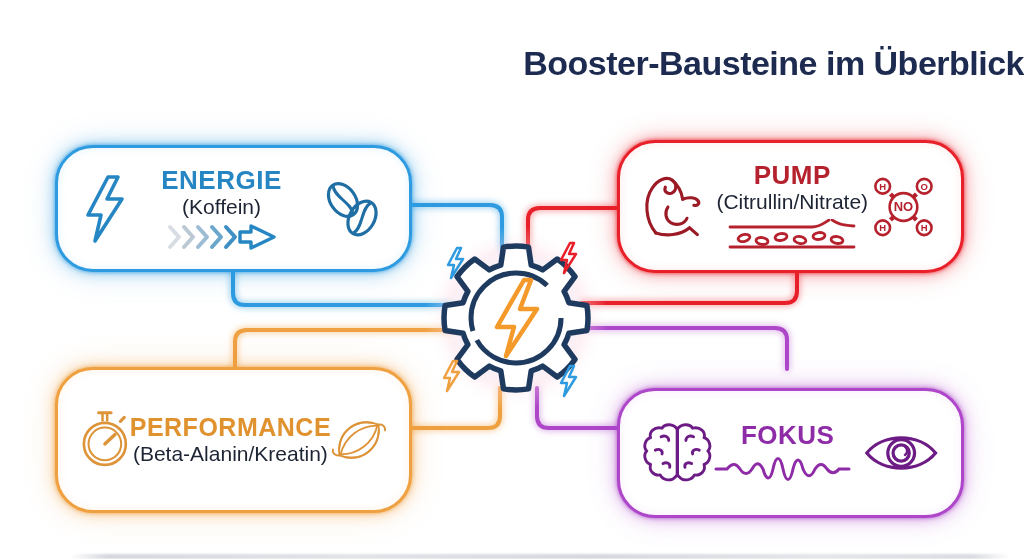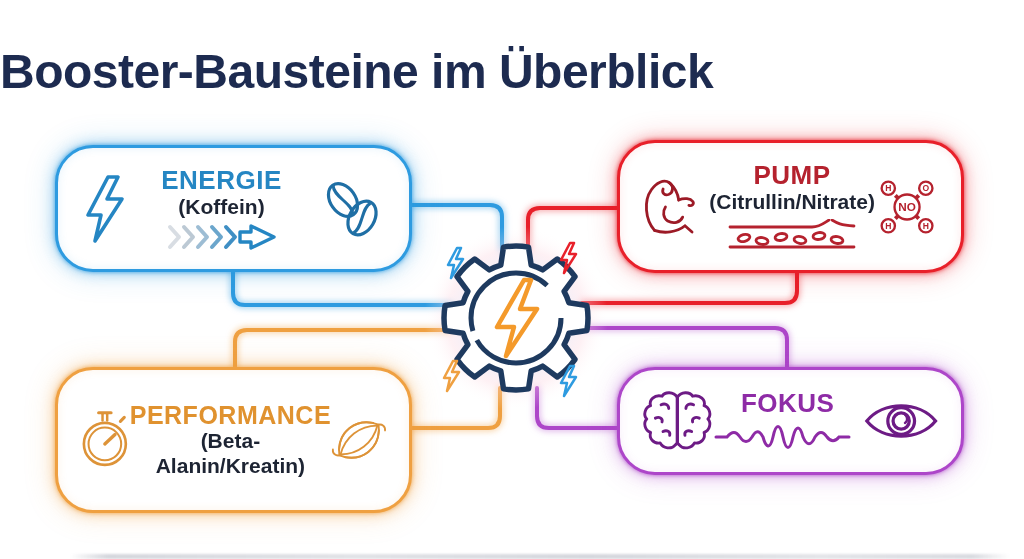--- a/index.html
+++ b/index.html
@@ -2,46 +2,46 @@
 <html><head>
 <meta charset="utf-8">
 <style>
   html,body{margin:0;padding:0;}
   body{
     width:1024px;height:559px;position:relative;overflow:hidden;
     background:#ffffff;
     font-family:"Liberation Sans", sans-serif;
   }
   .page-title{
-    position:absolute;top:44px;left:0;width:1024px;text-align:left;
-    font-size:48px;font-weight:800;letter-spacing:-0.5px;color:#1d2b50;margin:0;
+    position:absolute;top:44px;left:0;width:1024px;text-align:right;
+    font-size:34px;font-weight:800;letter-spacing:-0.5px;color:#1d2b50;margin:0;
   }
   .card{
     position:absolute;background:#ffffff;border-radius:38px;
     display:flex;align-items:center;box-sizing:border-box;
     padding:8px 22px;z-index:3;
   }
   .card-text{flex:1;text-align:center;display:flex;flex-direction:column;align-items:center;gap:1px;}
   .card-title{font-weight:800;font-size:26px;letter-spacing:0.5px;line-height:1.05;}
-  .card-sub{font-weight:700;font-size:21px;color:#1d2433;line-height:1.15;}
+  .card-sub{font-weight:400;font-size:21px;color:#1d2433;line-height:1.15;}
   .motif{margin-top:4px;}
 
   .energie{left:55px;top:145px;width:357px;height:127px;border:3.5px solid #2e9be0;
     box-shadow:0 0 4px rgba(46,155,224,.85),0 0 14px rgba(46,155,224,.45),0 0 30px rgba(46,155,224,.25),inset 0 0 10px rgba(46,155,224,.12);}
   .energie .card-title{color:#2586c3;}
 
   .pump{left:617px;top:140px;width:347px;height:133px;border:3.5px solid #e8202a;
     box-shadow:0 0 4px rgba(232,32,42,.85),0 0 14px rgba(232,32,42,.4),0 0 30px rgba(232,32,42,.22),inset 0 0 10px rgba(232,32,42,.1);justify-content:center;}
   .pump .card-title{color:#b5222e;}
 
   .performance{left:55px;top:367px;width:357px;height:146px;border:3.5px solid #efa041;
     box-shadow:0 0 4px rgba(239,160,65,.85),0 0 14px rgba(239,160,65,.45),0 0 30px rgba(239,160,65,.25),inset 0 0 10px rgba(239,160,65,.12);}
   .performance .card-title{color:#e0922f;font-size:25px;}
 
-  .fokus{left:617px;top:367px;width:347px;height:108px;border:3.5px solid #ad46c9;
+  .fokus{left:617px;top:388px;width:347px;height:130px;border:3.5px solid #ad46c9;
     box-shadow:0 0 4px rgba(173,70,201,.85),0 0 14px rgba(173,70,201,.4),0 0 30px rgba(173,70,201,.22),inset 0 0 10px rgba(173,70,201,.1);}
   .fokus .card-title{color:#8e2ba6;}
 
   svg.overlay{position:absolute;left:0;top:0;z-index:1;}
   .conn-blue{filter:drop-shadow(0 0 3.5px rgba(46,155,224,.75));}
   .conn-red{filter:drop-shadow(0 0 3.5px rgba(232,32,42,.65));}
   .conn-orange{filter:drop-shadow(0 0 3.5px rgba(239,160,65,.75));}
   .conn-purple{filter:drop-shadow(0 0 3.5px rgba(173,70,201,.65));}
   .icon{display:block;}
   .mol-label{font:bold 11px "Liberation Sans",sans-serif;fill:#b5222e;}

